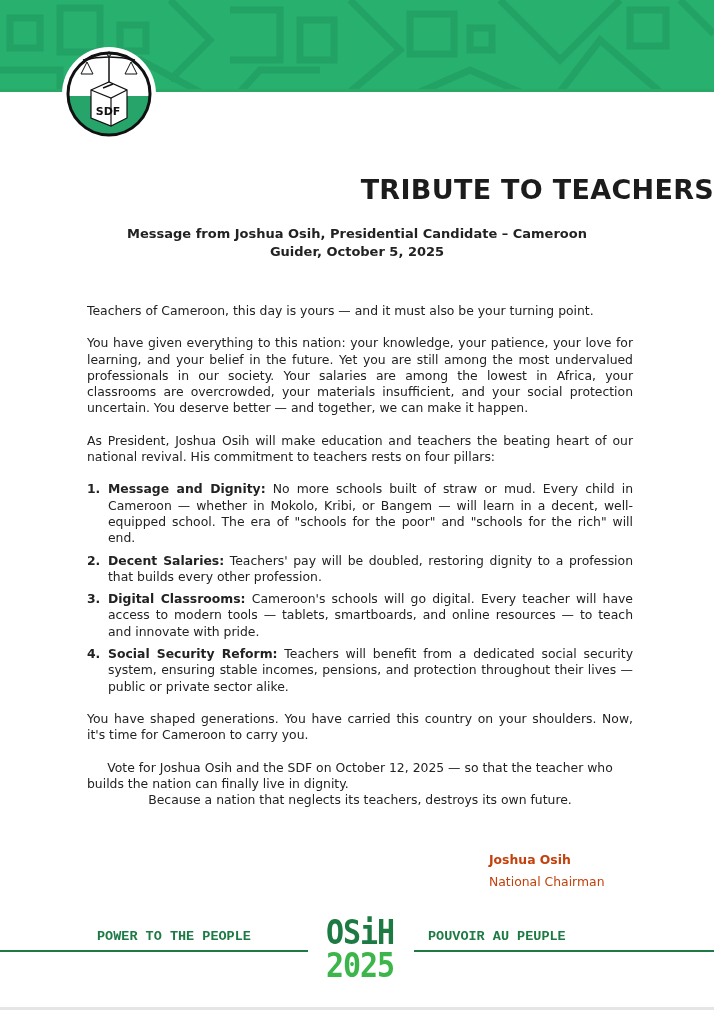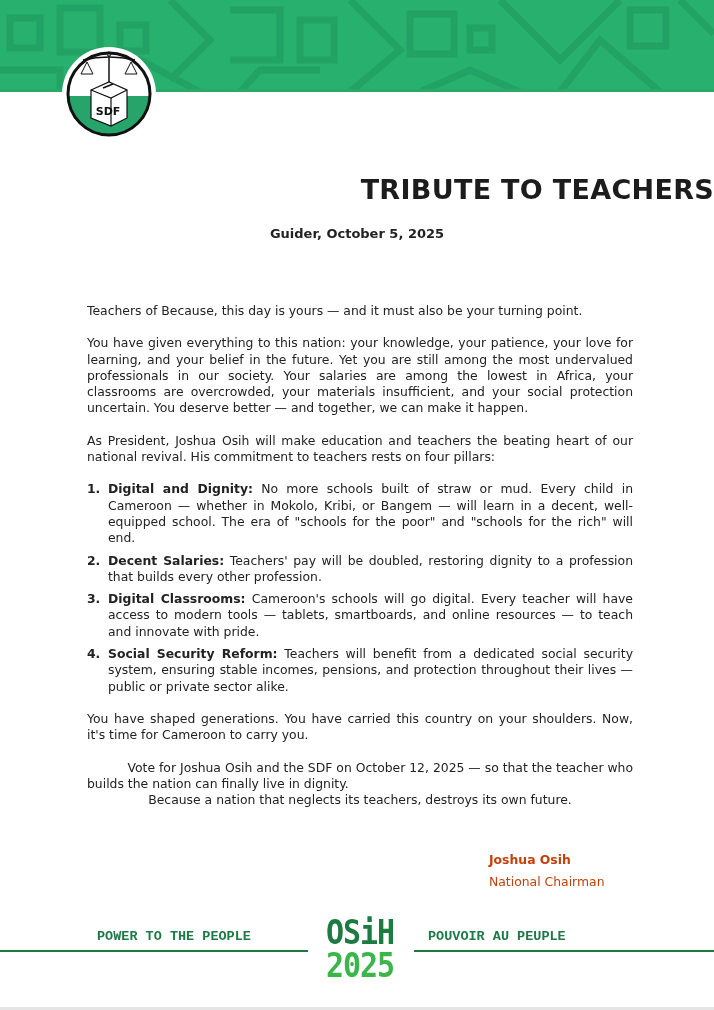--- a/index.html
+++ b/index.html
@@ -115,46 +115,47 @@
     <path d="M30 44 L48 36 L66 44 L66 72 L50 80 L30 72 Z" fill="#ffffff" stroke="#111" stroke-width="1.2"></path>
     <path d="M30 44 L50 52 L66 44" fill="none" stroke="#111" stroke-width="1.2"></path>
     <line x1="50" y1="52" x2="50" y2="80" stroke="#111" stroke-width="1.2"></line>
     <line x1="42" y1="42" x2="52" y2="38" stroke="#111" stroke-width="1.5"></line>
     <text x="47" y="69" text-anchor="middle" font-family="DejaVu Sans, sans-serif" font-weight="bold" font-size="11" fill="#111">SDF</text>
   </svg>
 </div>
 
 <h1 class="title">TRIBUTE TO TEACHERS</h1>
 <div class="subtitle">
+  <div>Message from Joshua Osih, Presidential Candidate – Cameroon</div>
   <div>Guider, October 5, 2025</div>
 </div>
 
 <div class="body">
-  <p class="last-line-left">Teachers of Because, this day is yours — and it must also be your turning point.</p>
+  <p class="last-line-left">Teachers of Cameroon, this day is yours — and it must also be your turning point.</p>
   <p class="last-line-left">You have given everything to this nation: your knowledge, your patience, your love for learning, and your belief in the future. Yet you are still among the most undervalued professionals in our society. Your salaries are among the lowest in Africa, your classrooms are overcrowded, your materials insufficient, and your social protection uncertain. You deserve better — and together, we can make it happen.</p>
   <p class="last-line-left">As President, Joshua Osih will make education and teachers the beating heart of our national revival. His commitment to teachers rests on four pillars:</p>
 
   <ul class="pillars">
     <li class="last-line-left">
-      <span class="num">1.</span><span class="head">Digital and Dignity:</span><span> No more schools built of straw or mud. Every child in Cameroon — whether in Mokolo, Kribi, or Bangem — will learn in a decent, well-equipped school. The era of "schools for the poor" and "schools for the rich" will end.</span>
+      <span class="num">1.</span><span class="head">Message and Dignity:</span><span> No more schools built of straw or mud. Every child in Cameroon — whether in Mokolo, Kribi, or Bangem — will learn in a decent, well-equipped school. The era of "schools for the poor" and "schools for the rich" will end.</span>
     </li>
     <li class="last-line-left">
       <span class="num">2.</span><span class="head">Decent Salaries:</span><span> Teachers' pay will be doubled, restoring dignity to a profession that builds every other profession.</span>
     </li>
     <li class="last-line-left">
       <span class="num">3.</span><span class="head">Digital Classrooms:</span><span> Cameroon's schools will go digital. Every teacher will have access to modern tools — tablets, smartboards, and online resources — to teach and innovate with pride.</span>
     </li>
     <li class="last-line-left">
       <span class="num">4.</span><span class="head">Social Security Reform:</span><span> Teachers will benefit from a dedicated social security system, ensuring stable incomes, pensions, and protection throughout their lives — public or private sector alike.</span>
     </li>
   </ul>
 
   <p class="last-line-left">You have shaped generations. You have carried this country on your shoulders. Now, it's time for Cameroon to carry you.</p>
   <div class="closing">
-    <p class="last-line-left" style="text-align:right">Vote for Joshua Osih and the SDF on October 12, 2025 — so that the teacher who builds the nation can finally live in dignity.</p>
+    <p class="last-line-left" style="text-align:center">Vote for Joshua Osih and the SDF on October 12, 2025 — so that the teacher who builds the nation can finally live in dignity.</p>
     <p style="text-align:center">Because a nation that neglects its teachers, destroys its own future.</p>
   </div>
 </div>
 
 <div class="signature">
   <div class="name">Joshua Osih</div>
   <div>National Chairman</div>
 </div>
 
 <div class="footer-left">POWER TO THE PEOPLE</div>

